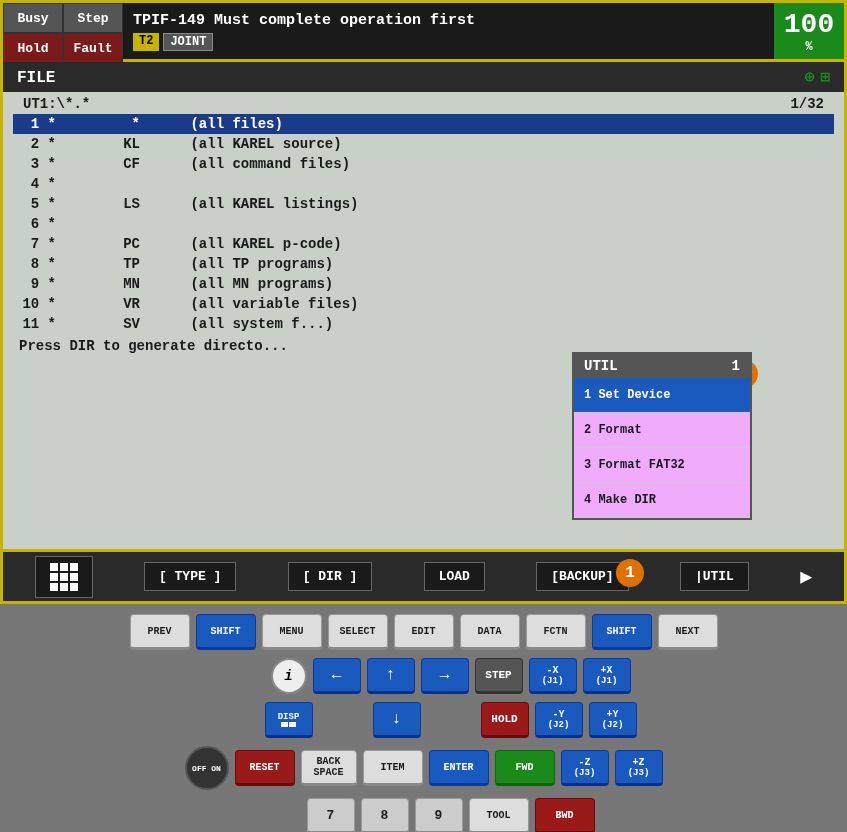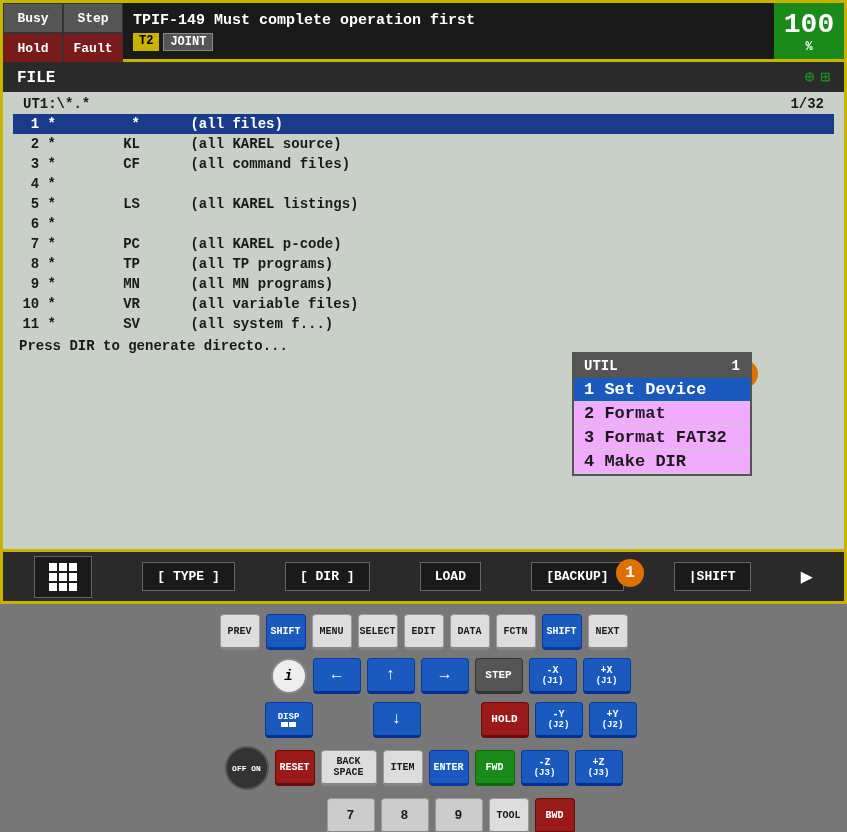--- a/index.html
+++ b/index.html
@@ -191,22 +191,22 @@
       background: #555;
       color: white;
       padding: 4px 10px;
       font-size: 14px;
       font-weight: bold;
       display: flex;
       justify-content: space-between;
     }
 
     .dropdown-item {
-      padding: 2px 10px;
-      font-size: 17px;
+      padding: 10px 10px;
+      font-size: 12px;
       font-weight: bold;
       color: #1a1a1a;
       border-bottom: 1px solid #ccc;
       cursor: pointer;
     }
 
     .dropdown-item.active {
       background: #1a5abf;
       color: white;
     }
@@ -314,21 +314,21 @@
       border-color: #333;
     }
 
     .key.red {
       background: #9a1a1a;
       color: white;
       border-color: #6a0a0a;
     }
 
     .key.small {
-      width: 40px;
+      width: 60px;
       font-size: 10px;
     }
 
     .key-arrow {
       background: #1a5abf;
       border: 1px solid #0a3a9f;
       border-bottom: 3px solid #083090;
       border-radius: 4px;
       color: white;
       font-size: 16px;
@@ -535,21 +535,21 @@
       <div style="width:8px;height:8px;background:white;"></div>
       <div style="width:8px;height:8px;background:white;"></div>
       <div style="width:8px;height:8px;background:white;"></div>
       <div style="width:8px;height:8px;background:white;"></div>
     </div>
   </div>
   <div class="toolbar-btn">[ TYPE ]</div>
   <div class="toolbar-btn">[ DIR ]</div>
   <div class="toolbar-btn">LOAD</div>
   <div class="toolbar-btn">[BACKUP]</div>
-  <div class="toolbar-btn">|SHIFT</div>
+  <div class="toolbar-btn">|UTIL</div>
 
   <div class="badge-circle badge-1">1</div>
   <div class="toolbar-arrow">▶</div>
 </div>
 
 <div class="keyboard-area">
 
   <div class="keyboard-row">
     <div class="key small">PREV</div>
     <div class="key blue small">SHIFT</div>

